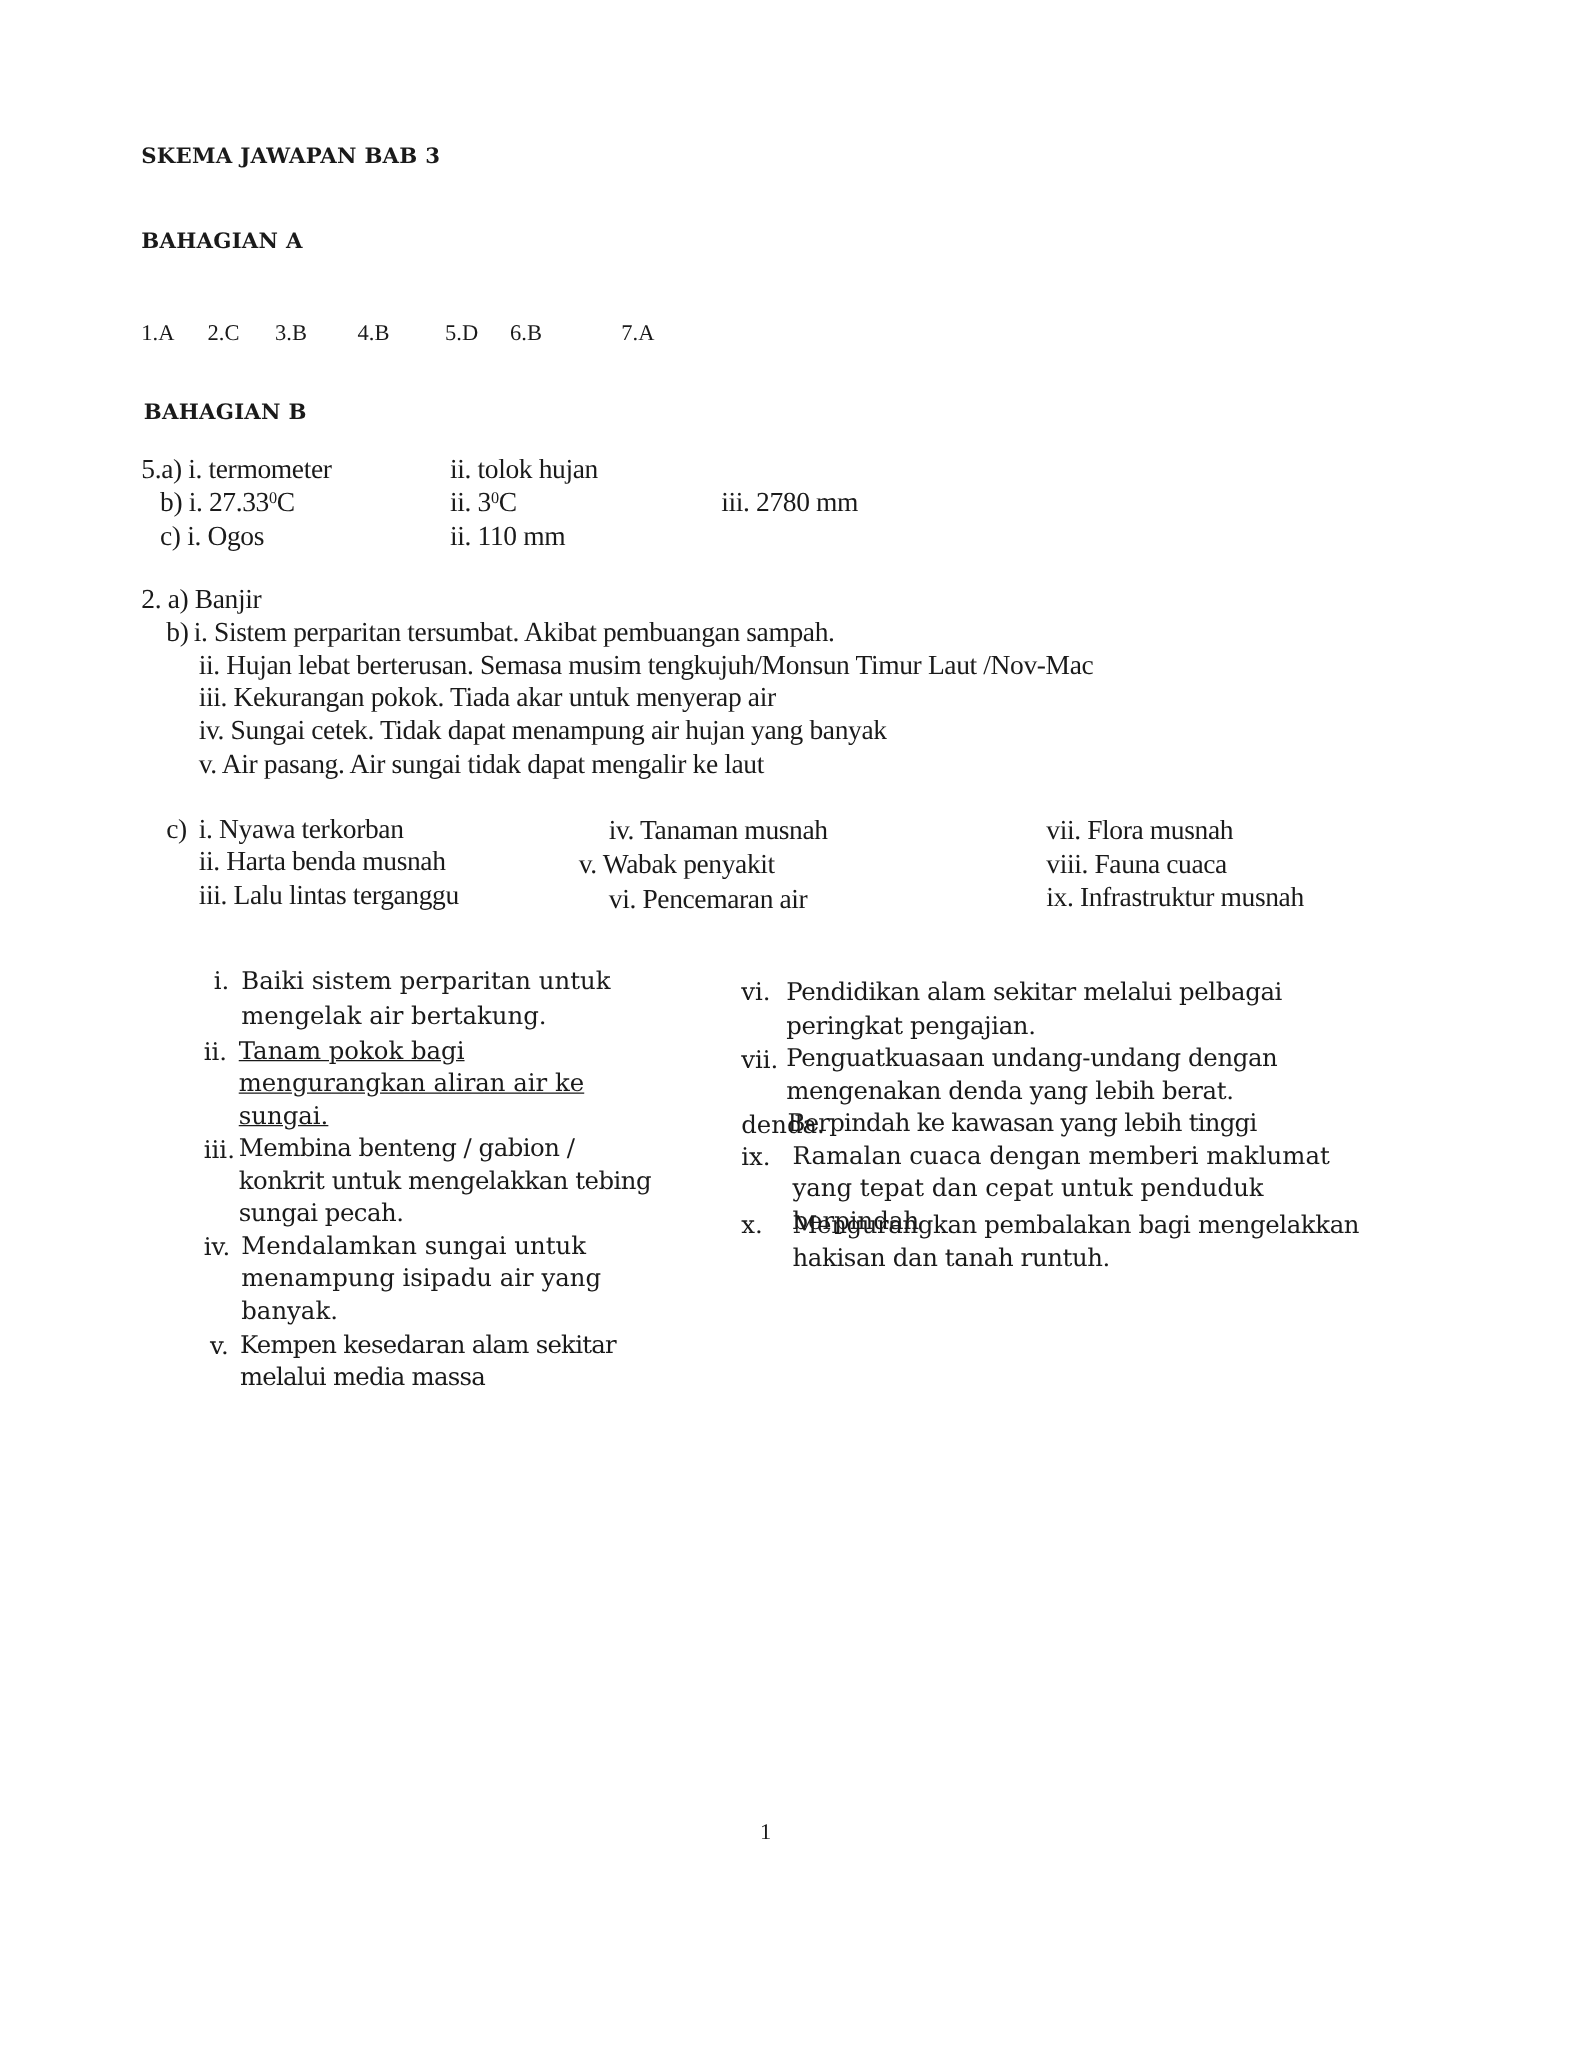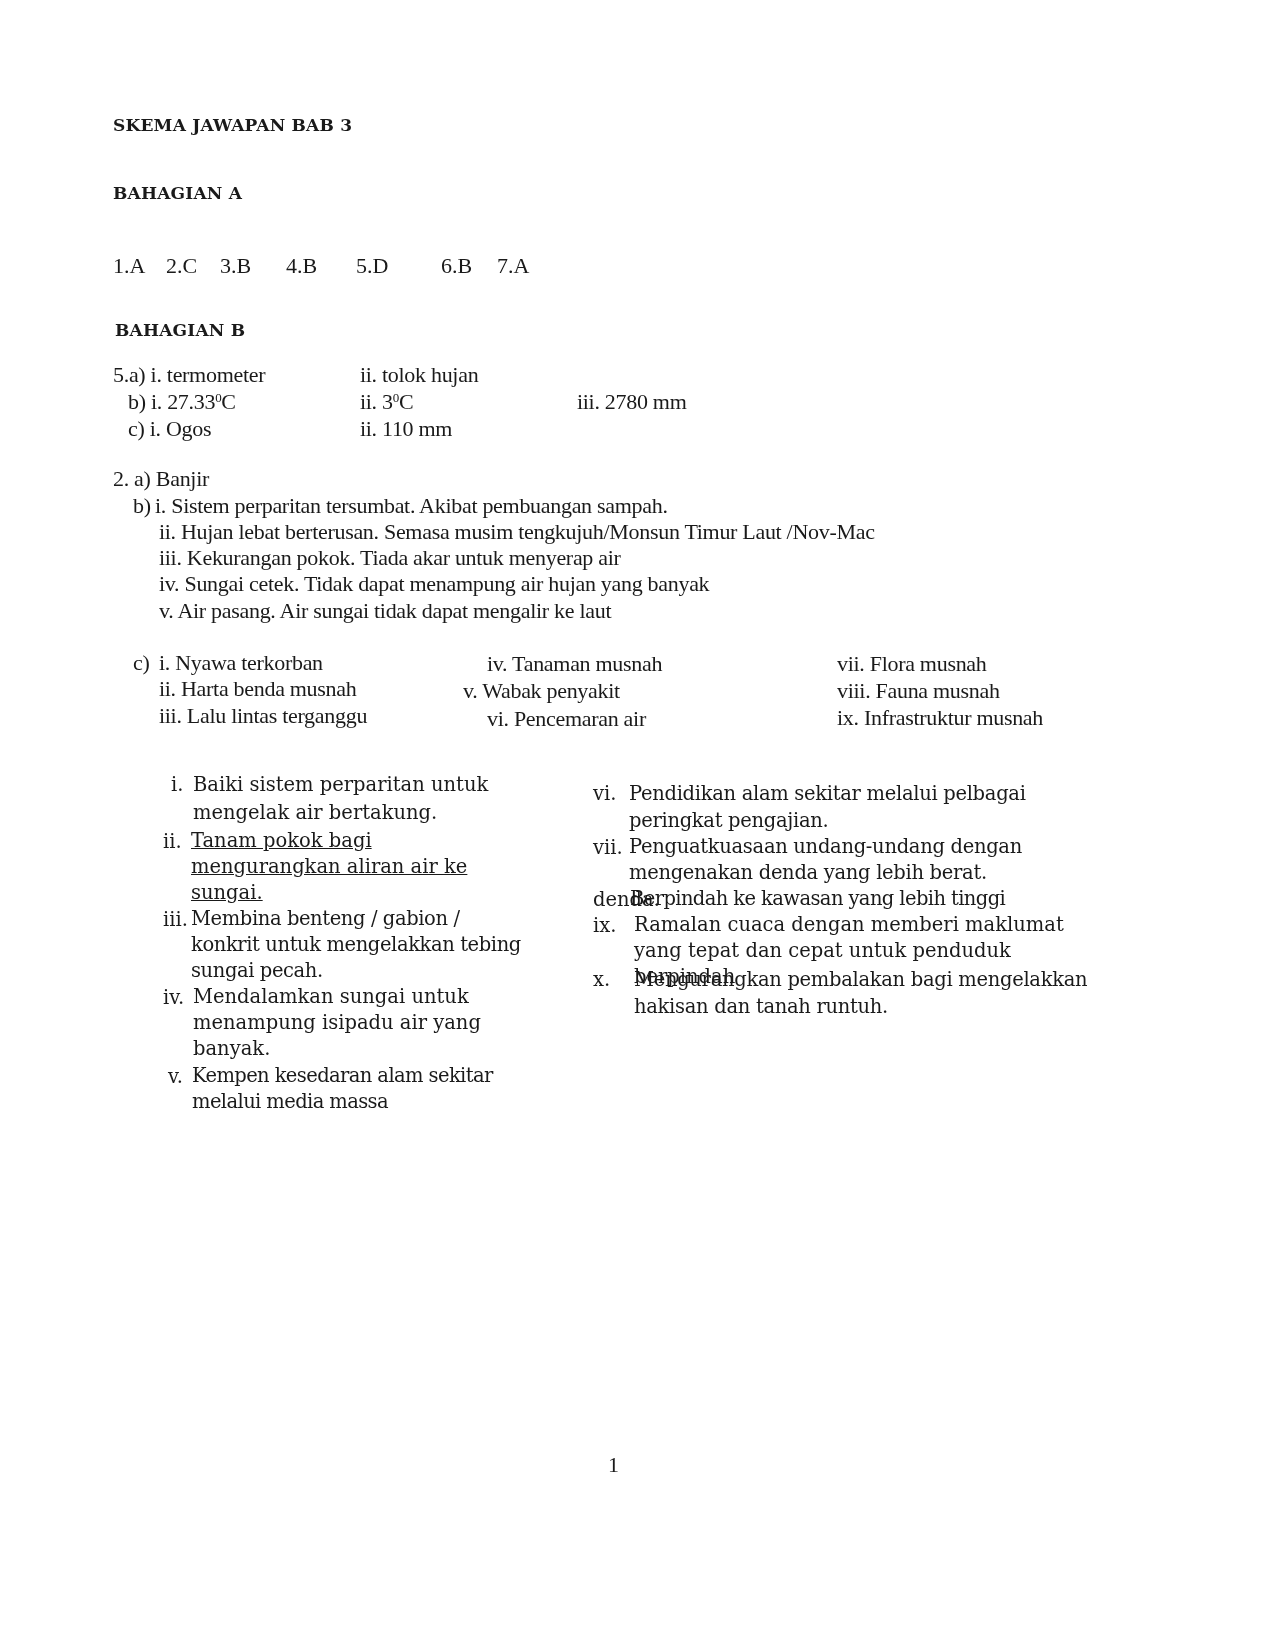--- a/index.html
+++ b/index.html
@@ -2,41 +2,41 @@
 <html><head>
   <meta charset="utf-8">
   <style>
     html, body { margin: 0; padding: 0; background: #ffffff; }
     body {
       width: 1276px; height: 1650px; position: relative; overflow: hidden;
       font-family: "DejaVu Serif", "Liberation Serif", serif;
       color: #1a1a1a;
     }
     .abs { position: absolute; white-space: nowrap; }
-    .t { font-family: "Liberation Serif", "DejaVu Serif", serif; font-size: 22px; line-height: 26px; }
+    .t { font-family: "Liberation Serif", "DejaVu Serif", serif; font-size: 18px; line-height: 26px; }
     .h { font-family: "DejaVu Serif", "Liberation Serif", serif; font-weight: bold; font-size: 17px; letter-spacing: 0.2px; }
     .cond { font-family: "Liberation Serif", serif; font-size: 22px; letter-spacing: -0.3px; }
     .wide { font-family: "DejaVu Serif", serif; font-size: 19.5px; line-height: 27px; }
     sup { font-size: 13px; vertical-align: 7px; line-height: 0; }
     .list-item { position: absolute; }
     .list-item .lbl { position: absolute; left: 0; top: 0; }
     .list-item .txt { position: absolute; top: 0; white-space: normal; }
   </style>
 </head>
 <body>
 
 <div class="abs h" style="left:113px; top:115px;">SKEMA JAWAPAN BAB 3</div>
 <div class="abs h" style="left:113px; top:183px;">BAHAGIAN A</div>
 
 <div class="abs t" style="left:113px; top:253px;">1.A</div>
 <div class="abs t" style="left:166px; top:253px;text-align:right;">2.C</div>
 <div class="abs t" style="left:220px; top:253px;">3.B</div>
 <div class="abs t" style="left:286px; top:253px;">4.B</div>
 <div class="abs t" style="left:356px; top:253px;">5.D</div>
-<div class="abs t" style="left:441px; top:253px;text-align:center;">6.B</div>
+<div class="abs t" style="left:408px; top:253px;text-align:center;">6.B</div>
 <div class="abs t" style="left:497px; top:253px;">7.A</div>
 
 <div class="abs h" style="left:115px; top:320px;">BAHAGIAN B</div>
 
 <div class="abs cond" style="left:113px; top:362px;">
   <span>5.a)</span>
   <span>i. termometer</span>
 </div>
 <div class="abs cond" style="left:360px; top:362px;">ii. tolok hujan</div>
 
@@ -62,21 +62,21 @@
 <div class="abs cond" style="left:159px; top:598px;">v.  Air pasang. Air sungai tidak dapat mengalir ke laut</div>
 
 <div class="abs cond" style="left:133px; top:650px;">c)</div>
 <div class="abs cond" style="left:159px; top:650px;">i.  Nyawa terkorban</div>
 <div class="abs cond" style="left:159px; top:676px;">ii.  Harta benda musnah</div>
 <div class="abs cond" style="left:159px; top:703px;">iii. Lalu lintas terganggu</div>
 <div class="abs cond" style="left:487px; top:651px;">iv.  Tanaman musnah</div>
 <div class="abs cond" style="left:463px; top:678px;">v.  Wabak penyakit</div>
 <div class="abs cond" style="left:487px; top:706px;">vi.  Pencemaran air</div>
 <div class="abs cond" style="left:837px; top:651px;">vii.  Flora musnah</div>
-<div class="abs cond" style="left:837px; top:678px;">viii. Fauna musnah</div>
+<div class="abs cond" style="left:837px; top:678px;">viii. Fauna cuaca</div>
 <div class="abs cond" style="left:837px; top:705px;">ix.  Infrastruktur musnah</div>
 
 <div class="list-item wide" style="left:163px; top:771px; width:360px;">
   <span class="lbl" style="left:8px;">i.</span>
   <span class="txt" style="left:30px; width:320px; line-height:28px;">Baiki sistem perparitan untuk mengelak air bertakung.</span>
 </div>
 <div class="list-item wide" style="left:163px; top:828px; width:360px;">
   <span class="lbl">ii.</span>
   <span class="txt" style="left:28px; width:300px; line-height:26px;text-decoration:underline;">Tanam pokok bagi mengurangkan aliran air ke sungai.</span>
 </div>

